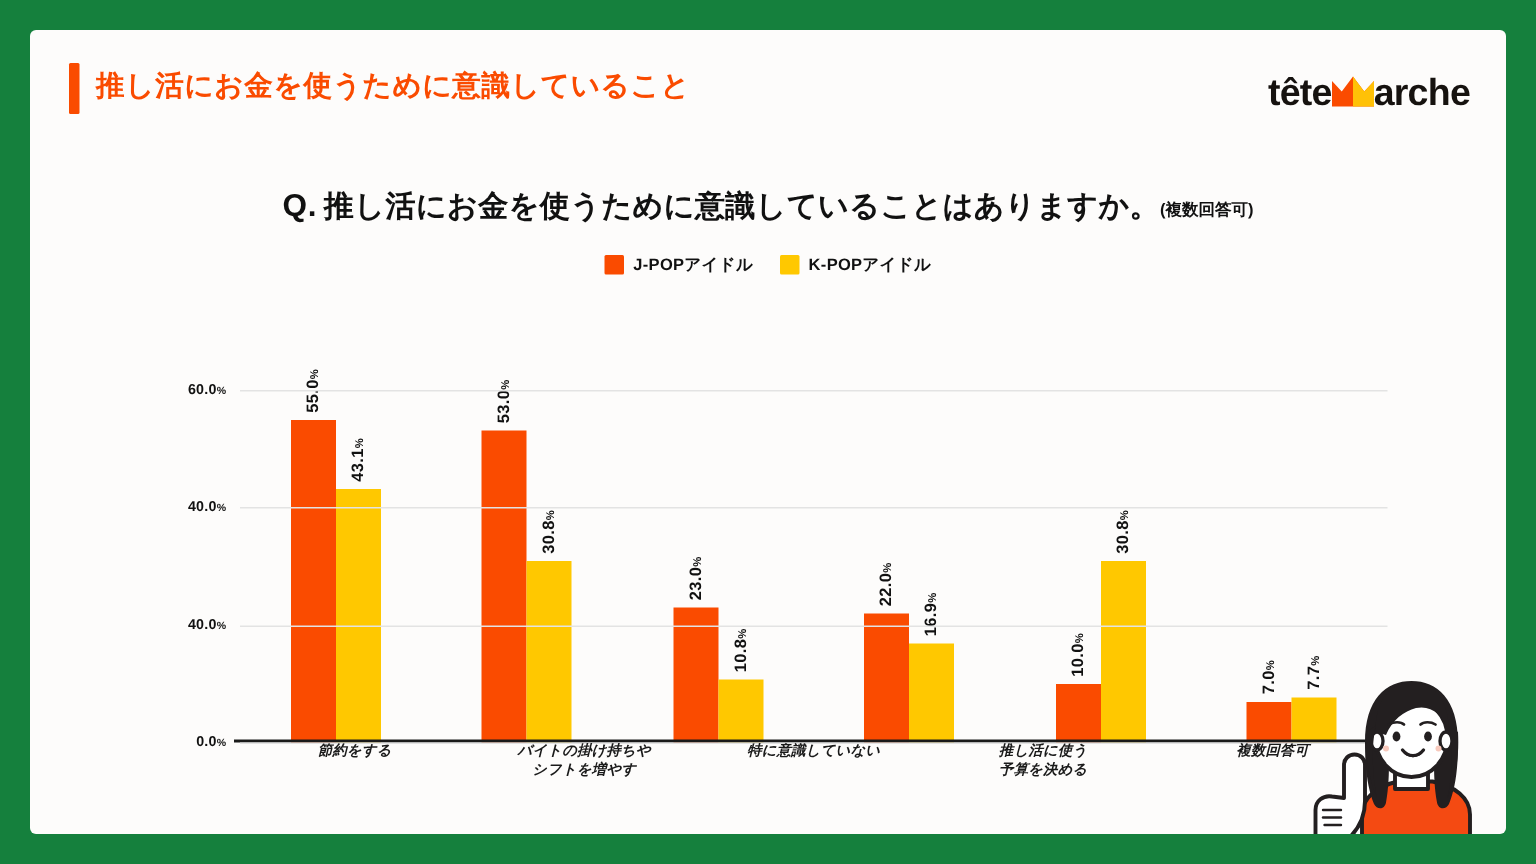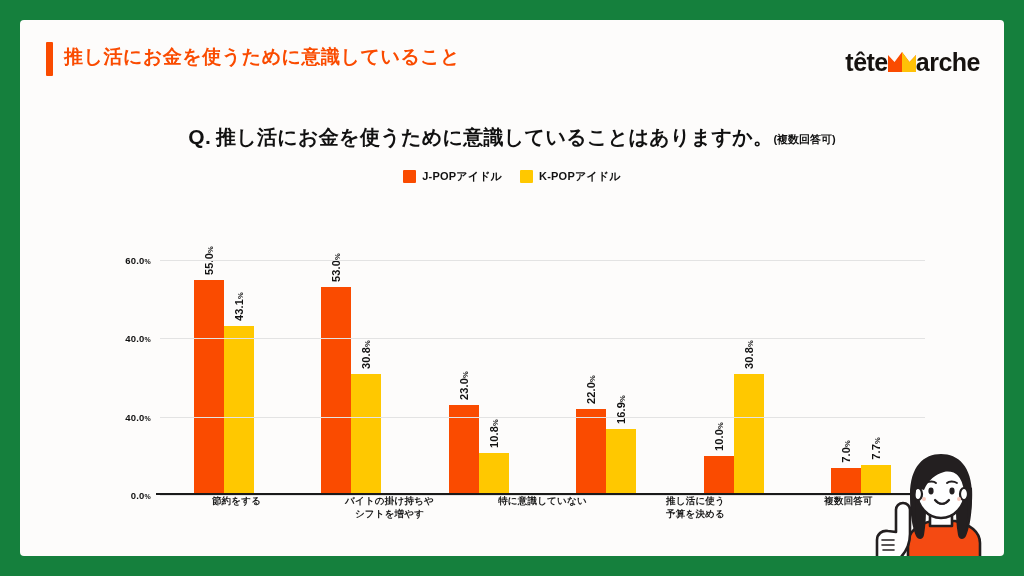--- a/index.html
+++ b/index.html
@@ -229,20 +229,21 @@
     transform: rotate(180deg);
     display: inline-block;
   }
 
   .xlabels {
     position: absolute;
     left: 52px;
     top: 253px;       
     width: 765px;
     display: flex;
+    font-style: italic;
   }
   .xlabel {
     flex: 1 1 0;
     text-align: center;
     font-size: 9.5px;
     font-weight: bold;
     color: #1a1a1a;
     line-height: 1.35;
     letter-spacing: 0.2px;
   }

